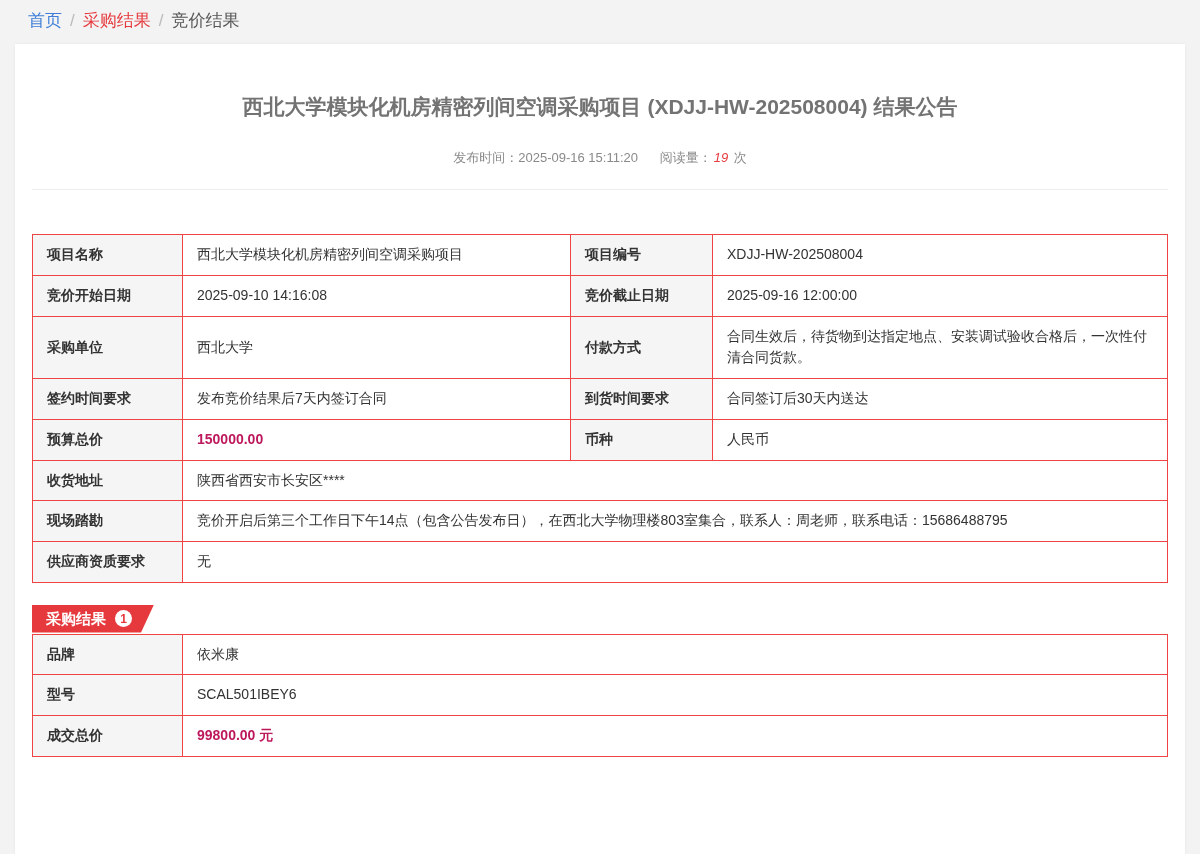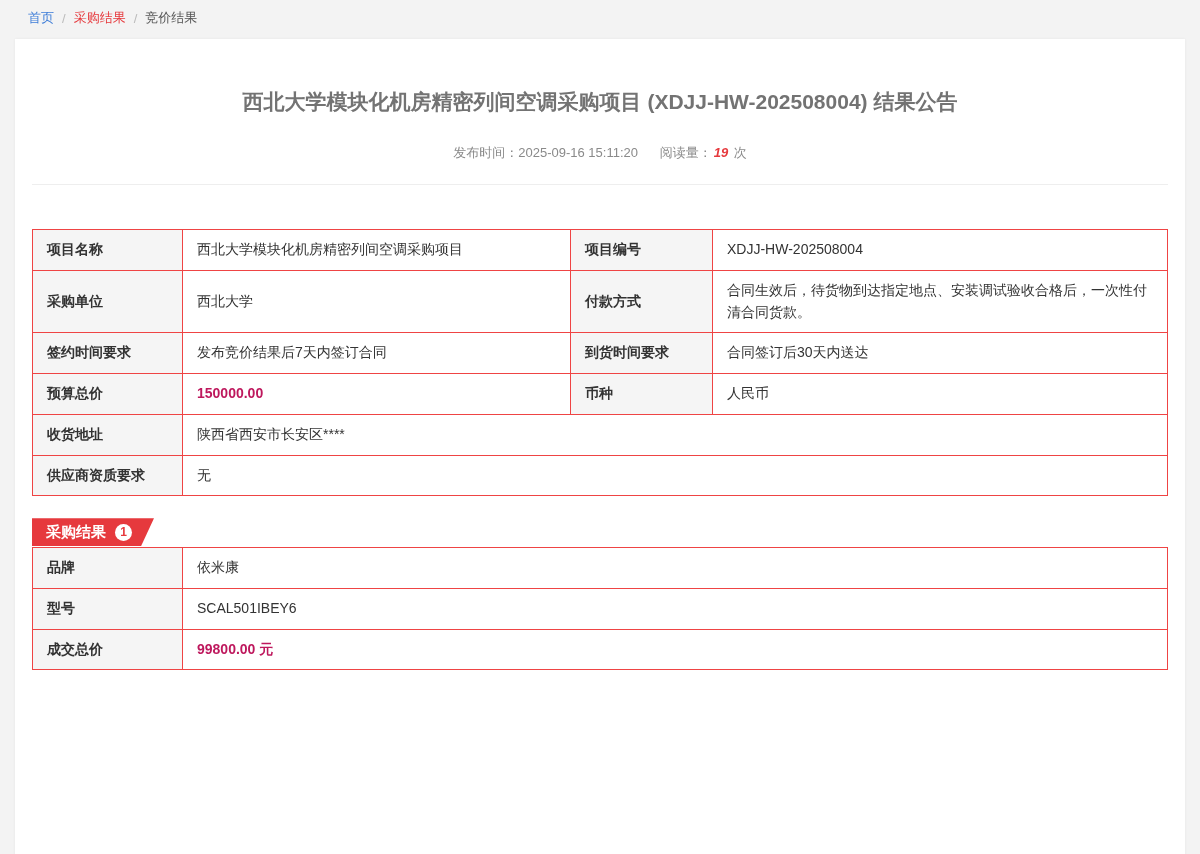--- a/index.html
+++ b/index.html
@@ -5,21 +5,21 @@
   * { box-sizing: border-box; margin: 0; padding: 0; }
   html, body {
     width: 1200px; height: 854px; overflow: hidden;
     background: #f3f3f3;
     font-family: "Liberation Sans", "DejaVu Sans", sans-serif;
     color: #333;
   }
   
   .breadcrumb {
     padding: 9px 28px 8px 28px;
-    font-size: 13px;
+    font-size: 17px;
     color: #666;
     display: flex; align-items: center; gap: 8px;
   }
   .breadcrumb a { text-decoration: none; cursor: pointer; }
   .bc-home { color: #3f7ed8; }
   .bc-mid  { color: #e6393d; }
   .bc-cur  { color: #555; }
   .bc-sep  { color: #bbb; }
 
   
@@ -37,21 +37,21 @@
     color: #737373;
     padding: 48px 60px 0 60px;
     line-height: 1.4;
   }
   .meta {
     text-align: center;
     font-size: 13px;
     color: #8a8a8a;
     margin-top: 28px;
   }
-  .meta .views-num { color: #e6393d; font-style: italic; font-weight: bold; margin: 16px 2px; }
+  .meta .views-num { color: #e6393d; font-style: italic; font-weight: normal; margin: 16px 2px; }
   .divider { border-bottom: 1px solid #eee; margin-top: 22px; }
 
   
   table { border-collapse: collapse; width: 100%; font-size: 14px; }
   .info-table { margin-top: 44px; }
   td, th {
     border: 1px solid #ef4444;
     padding: 9px 14px;
     text-align: left;
     vertical-align: middle;
@@ -121,40 +121,50 @@
         <col>
       </colgroup>
     <tbody>
         <tr>
       <td class="lbl">项目名称</td>
       <td>西北大学模块化机房精密列间空调采购项目</td>
       <td class="lbl">项目编号</td>
       <td>XDJJ-HW-202508004</td>
     </tr>
     <tr>
+      <td class="lbl">竞价开始日期</td>
+      <td>2025-09-10 14:16:08</td>
+      <td class="lbl">竞价截止日期</td>
+      <td>2025-09-16 12:00:00</td>
+    </tr>
+    <tr>
       <td class="lbl">采购单位</td>
       <td>西北大学</td>
       <td class="lbl">付款方式</td>
       <td>合同生效后，待货物到达指定地点、安装调试验收合格后，一次性付清合同货款。</td>
     </tr>
     <tr>
       <td class="lbl">签约时间要求</td>
       <td>发布竞价结果后7天内签订合同</td>
       <td class="lbl">到货时间要求</td>
       <td>合同签订后30天内送达</td>
     </tr>
     <tr>
       <td class="lbl">预算总价</td>
       <td class="red-val">150000.00</td>
       <td class="lbl">币种</td>
       <td>人民币</td>
     </tr>
     <tr>
       <td class="lbl">收货地址</td>
       <td colspan="3">陕西省西安市长安区****</td>
+    </tr>
+    <tr>
+      <td class="lbl">现场踏勘</td>
+      <td colspan="3">竞价开启后第三个工作日下午14点（包含公告发布日），在西北大学物理楼803室集合，联系人：周老师，联系电话：15686488795</td>
     </tr>
     <tr>
       <td class="lbl">供应商资质要求</td>
       <td colspan="3">无</td>
     </tr>
   </tbody>
     </table>
 
   <div class="ribbon-wrap">
     <div class="ribbon">

